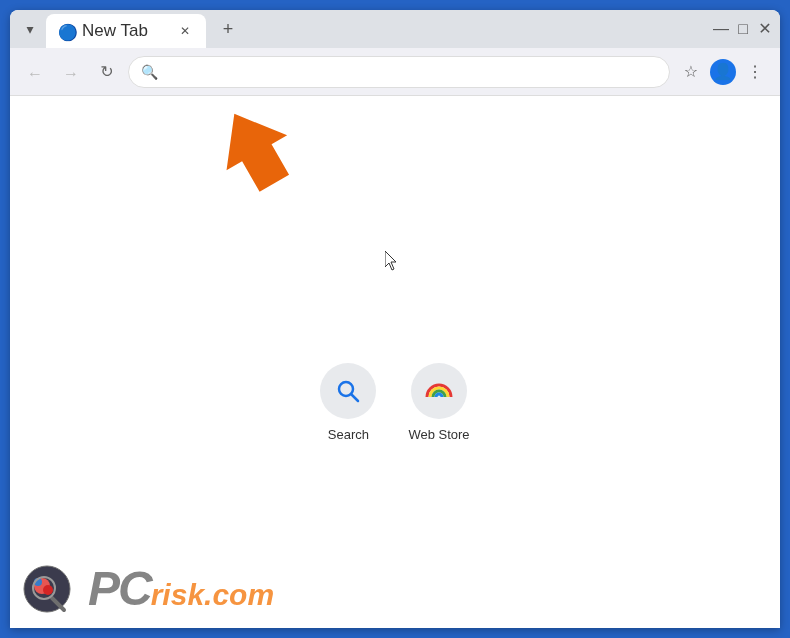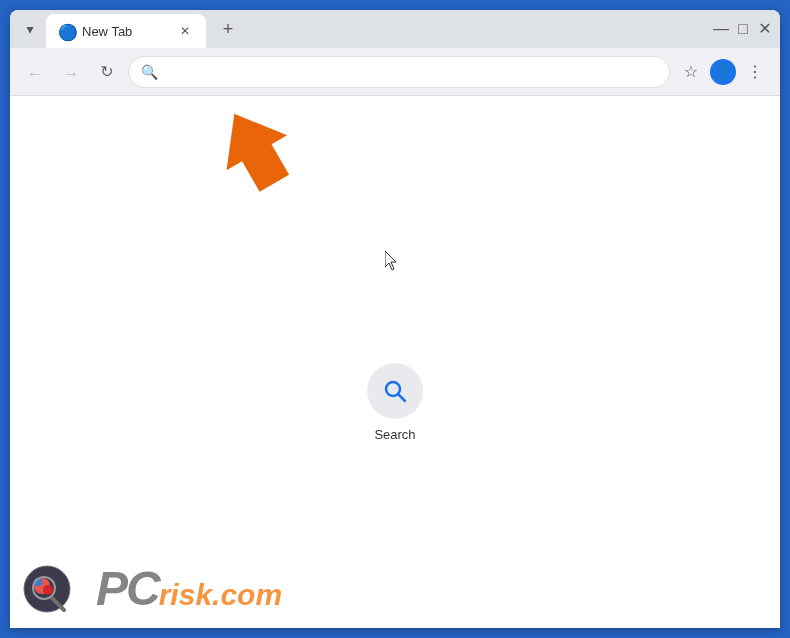--- a/index.html
+++ b/index.html
@@ -70,21 +70,21 @@
       top: 2px;
     }
 
     .tab-favicon {
       width: 16px;
       height: 16px;
       flex-shrink: 0;
     }
 
     .tab-title {
-      font-size: 13px;
+      font-size: 17px;
       color: #333;
       flex: 1;
       white-space: nowrap;
       overflow: hidden;
       text-overflow: ellipsis;
     }
 
     .tab-close {
       width: 18px;
       height: 18px;
@@ -275,21 +275,21 @@
       color: #333;
     }
 
     
     .watermark {
       position: absolute;
       bottom: 12px;
       left: 12px;
       display: flex;
       align-items: center;
-      gap: 24px;
+      gap: 16px;
       opacity: 0.85;
     }
 
     .watermark-logo {
       width: 50px;
       height: 50px;
       position: relative;
     }
 
     
@@ -394,20 +394,33 @@
         <div class="shortcut-icon">
 
           <svg width="28" height="28" viewBox="0 0 28 28" xmlns="http://www.w3.org/2000/svg">
             <circle cx="12" cy="12" r="7" fill="none" stroke="#1a73e8" stroke-width="2.5"></circle>
             <line x1="17" y1="17" x2="24" y2="24" stroke="#1a73e8" stroke-width="2.5" stroke-linecap="round"></line>
           </svg>
         </div>
         <span class="shortcut-label">Search</span>
       </div>
 
+      <div class="shortcut-item">
+        <div class="shortcut-icon">
+
+          <svg width="32" height="32" viewBox="0 0 32 32" xmlns="http://www.w3.org/2000/svg">
+
+            <path d="M 4 22 A 12 12 0 0 1 28 22" fill="none" stroke="#e53935" stroke-width="3"></path>
+            <path d="M 7 22 A 9 9 0 0 1 25 22" fill="none" stroke="#fdd835" stroke-width="3"></path>
+            <path d="M 10 22 A 6 6 0 0 1 22 22" fill="none" stroke="#43a047" stroke-width="3"></path>
+            <path d="M 13 22 A 3 3 0 0 1 19 22" fill="none" stroke="#1e88e5" stroke-width="3"></path>
+          </svg>
+        </div>
+        <span class="shortcut-label">Web Store</span>
+      </div>
 
     </div>
 
     <div class="watermark">
 
       <div class="watermark-logo">
         <svg width="50" height="50" viewBox="0 0 50 50" xmlns="http://www.w3.org/2000/svg">
           <circle cx="25" cy="25" r="23" fill="#1a1a2e" stroke="#555" stroke-width="1"></circle>
           <circle cx="20" cy="22" r="8" fill="#e53935"></circle>
           <circle cx="16" cy="18" r="4" fill="#1565c0"></circle>

